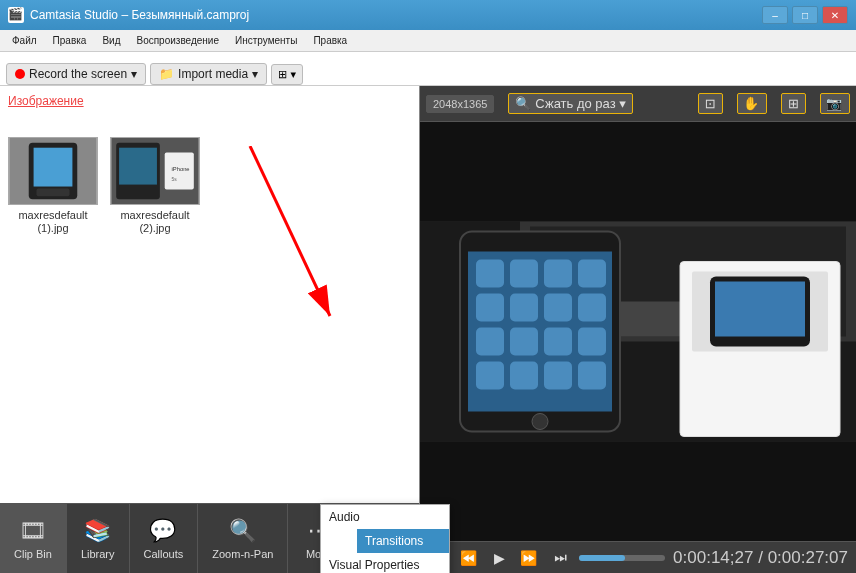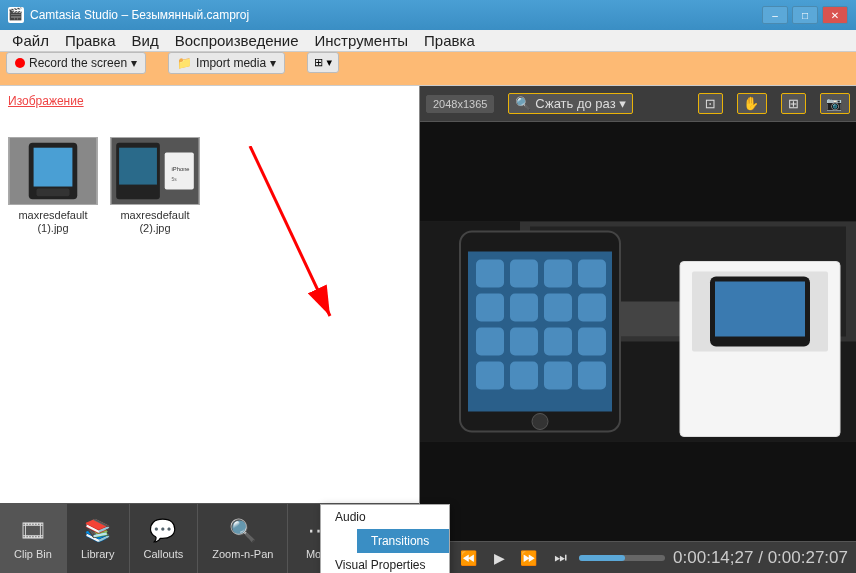--- a/index.html
+++ b/index.html
@@ -23,31 +23,31 @@
 
     
     .menu-bar {
       background: #f0f0f0;
       height: 22px;
       display: flex;
       align-items: center;
       padding: 0 4px;
       border-bottom: 1px solid #ccc;
     }
-    .menu-item { padding: 2px 8px; font-size: 15px; color: #222; cursor: pointer; }
+    .menu-item { padding: 2px 8px; font-size: 10px; color: #222; cursor: pointer; }
 
     
     .toolbar {
-      background: #fdba74;
+      background: #ffffff;
       height: 34px;
       display: flex;
-      align-items: flex-start;
+      align-items: flex-end;
       padding: 0 6px;
       border-bottom: 1px solid #ccc;
-      gap: 22px;
+      gap: 4px;
     }
     .record-btn {
       display: flex;
       align-items: center;
       gap: 4px;
       background: #e8e8e8;
       border: 1px solid #bbb;
       border-radius: 3px;
       padding: 3px 8px;
       cursor: pointer;
@@ -181,21 +181,21 @@
       position: absolute;
       top: 0px;
       left: 320px;
       background: white;
       border: 1px solid #aaa;
       box-shadow: 2px 2px 8px rgba(0,0,0,0.3);
       z-index: 100;
       min-width: 130px;
     }
     .dropdown-item {
-      padding: 5px 14px;
+      padding: 5px 8px;
       font-size: 12px;
       cursor: pointer;
       color: #222;
     }
     .dropdown-item.selected { background: #3a8ec4; color: white; margin-left: 36px; }
 
     
     .right-panel {
       flex: 1;
       background: #2b2b2b;

